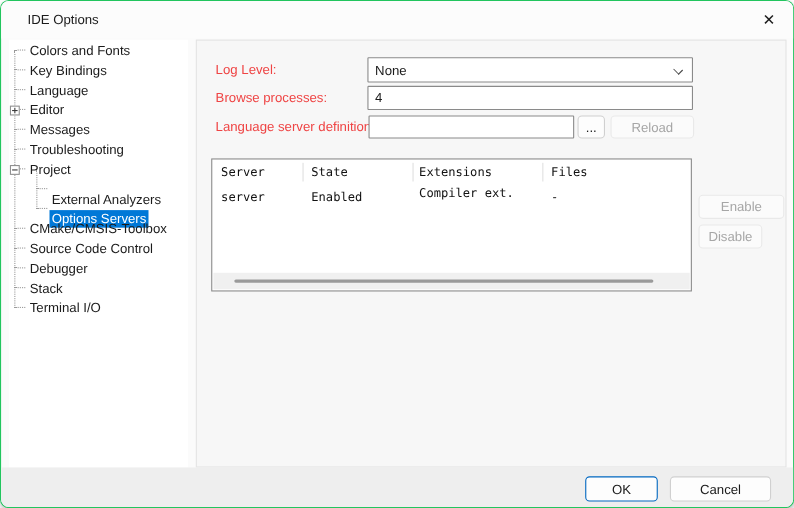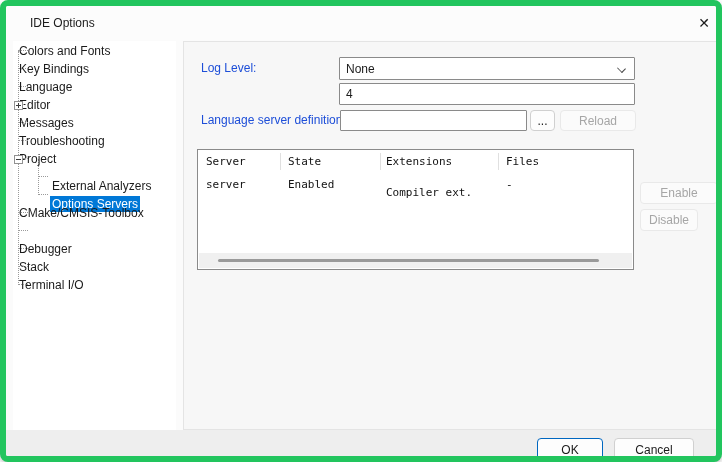--- a/index.html
+++ b/index.html
@@ -1,49 +1,49 @@
 <!DOCTYPE html>
 <html><head>
 <meta charset="utf-8">
 <style>
   * { margin:0; padding:0; box-sizing:border-box; }
   html,body { background:#ffffff; font-family:"Liberation Sans", sans-serif; }
   .dialog {
     position:relative; width:722px; height:462px;
-    background:#fbfbfb; border:6px solid #22c55e; border-radius:8px;
+    background:#fbfbfb; border:1px solid #22c55e; border-radius:8px;
     overflow:hidden; box-shadow:0 2px 5px rgba(0,0,0,.25);
     color:#1b1b1b; font-size:12px;text-decoration:underline;
   }
   
   .titlebar { position:absolute; left:0; top:0; width:722px; height:34px; background:#fcfcfc; }
   .title { position:absolute; left:24px; top:0; line-height:34px; font-size:12px; color:#1b1b1b; }
   .close-btn { position:absolute; left:676px; top:1px; width:44px; height:32px;
     display:flex; align-items:center; justify-content:center; font-size:14px; color:#1b1b1b; cursor:default; }
 
   
   .tree { position:absolute; left:7px; top:35px; width:163px; height:389px; background:#ffffff; }
   .vline { position:absolute; width:0; border-left:1px dotted #9a9a9a; }
   .vline.root { left:5px; top:10px; height:234px; }
   .vline.child { left:25px; top:118px; height:36px; }
   .tree-item { position:absolute; left:0; width:163px; height:18px; display:flex; align-items:center; cursor:default; }
   .tree-item .stub { position:absolute; top:8px; height:0; border-top:1px dotted #9a9a9a; }
   .tree-item.lvl1 .stub { left:5px; width:10px; }
   .tree-item.lvl2 .stub { left:25px; width:10px; }
-  .tree-item.lvl1 .tlabel { margin-left:4px; }
+  .tree-item.lvl1 .tlabel { margin-left:17px; }
   .tree-item.lvl2 .tlabel { margin-left:37px;margin-top:17px; }
   .tlabel { white-space:nowrap; padding:1px 2px; }
   .tree-item.selected .tlabel { background:#0078d7; color:#ffffff; }
   .expander { position:absolute; left:1px; width:9px; height:9px; background:#ffffff; border:1px solid #919191; }
   .expander::before { content:""; position:absolute; left:1px; right:1px; top:3px; border-top:1px solid #3b3b3b; }
   .expander.plus::after { content:""; position:absolute; top:1px; bottom:1px; left:3px; border-left:1px solid #3b3b3b; }
 
   
   .panel { position:absolute; left:177px; top:35px; width:537px; height:389px;
     background:#f7f7f7; border:1px solid #e4e4e4; }
-  .flabel { position:absolute; white-space:nowrap; color:#1d4ed8; }
+  .flabel { position:absolute; white-space:nowrap; color:#ef4444; }
   .combo { position:absolute; left:155px; top:15px; width:296px; height:23px; background:#ffffff;
     border:1px solid #8a8a8a; border-radius:1px; display:flex; align-items:center; padding:0 6px; }
   .combo .chev { position:absolute; right:9px; top:7px; width:7px; height:7px;
     border-right:1.4px solid #444; border-bottom:1.4px solid #444; transform:rotate(45deg) scale(1,.8); }
   .tinput { position:absolute; background:#ffffff; border:1px solid #8a8a8a; border-radius:1px;
     font-family:"Liberation Sans", sans-serif; font-size:12px; padding:0 6px; color:#1b1b1b; outline:none; }
   .btn { position:absolute; background:#fdfdfd; border:1px solid #d0d0d0; border-radius:4px;
     font-family:"Liberation Sans", sans-serif; font-size:12px; color:#1b1b1b; }
   .btn:disabled, .btn.disabled { color:#a6a6a6; border-color:#e9e9e9; background:#fbfbfb; }
 
@@ -52,21 +52,21 @@
     background:#ffffff; border:1px solid #8a8a8a;
     font-family:"DejaVu Sans Mono", monospace; font-size:11px; color:#111; }
   .lb-cell { position:absolute; white-space:nowrap; }
   .lb-sep { position:absolute; top:3px; height:17px; width:0; border-left:1px solid #e0e0e0; }
   .hscroll { position:absolute; left:1px; right:1px; bottom:1px; height:15px; background:#f0f0f0; }
   .hthumb { position:absolute; left:19px; top:6px; width:381px; height:3px; background:#9a9a9a; border-radius:2px; }
 
   
   .footer { position:absolute; left:0; top:424px; width:722px; height:38px; background:#eeeeee; }
   .btn.ok { left:531px; top:432px; width:66px; height:23px; border:1px solid #0067c0; background:#fdfdfd; }
-  .btn.cancel { left:608px; top:432px; width:80px; height:23px; }
+  .btn.cancel { left:608px; top:432px; width:92px; height:23px; }
   .btn.enable { left:456px; top:140px; width:78px; height:22px; }
   .btn.disable { left:456px; top:167px; width:58px; height:22px; }
   .btn.dots { left:346px; top:68px; width:25px; height:21px; }
   .btn.reload { left:376px; top:68px; width:76px; height:21px; }
 </style>
 </head>
 <body>
 
 <div class="dialog">
 
@@ -116,20 +116,21 @@
     <div class="tree-item lvl2 selected" style="top:145px">
         <span class="stub"></span>
         <span class="tlabel">Options Servers</span>
       </div>
     <div class="tree-item lvl1" style="top:163px">
         <span class="stub"></span>
         <span class="tlabel">CMake/CMSIS-Toolbox</span>
       </div>
     <div class="tree-item lvl1" style="top:181px">
         <span class="stub"></span>
+        <span class="tlabel">Source Code Control</span>
       </div>
     <div class="tree-item lvl1" style="top:199px">
         <span class="stub"></span>
         <span class="tlabel">Debugger</span>
       </div>
     <div class="tree-item lvl1" style="top:217px">
         <span class="stub"></span>
         <span class="tlabel">Stack</span>
       </div>
     <div class="tree-item lvl1" style="top:235px">
@@ -138,40 +139,41 @@
       </div>
   </div>
 
   <div class="panel">
     <span class="flabel" style="left:17px; top:19px">Log Level:</span>
     <div class="combo">
       <span>None</span>
       <span class="chev"></span>
     </div>
 
+    <span class="flabel" style="left:17px; top:45px">Browse processes:</span>
     <input class="tinput" style="left: 155px; top: 41px; width: 296px; height: 22px;" value="4">
 
     <span class="flabel" style="left:17px; top:71px">Language server definitions:</span>
     <input class="tinput" style="left: 156px; top: 68px; width: 187px; height: 21px;" value="">
     <button class="btn dots">...</button>
     <button class="btn reload" disabled="">Reload</button>
 
     <div class="listbox">
       <span class="lb-cell" style="left:8px;  top:5px">Server</span>
       <span class="lb-cell" style="left:90px; top:5px">State</span>
       <span class="lb-cell" style="left:188px;top:5px">Extensions</span>
       <span class="lb-cell" style="left:308px;top:5px">Files</span>
       <div class="lb-sep" style="left:82px"></div>
       <div class="lb-sep" style="left:182px"></div>
       <div class="lb-sep" style="left:300px"></div>
 
       <div>
         <span class="lb-cell" style="left:8px;  top:28px">server</span>
         <span class="lb-cell" style="left:90px; top:28px">Enabled</span>
-        <span class="lb-cell" style="left:188px;top:36px">Compiler ext.</span>
+        <span class="lb-cell" style="left:188px;top:24px">Compiler ext.</span>
         <span class="lb-cell" style="left:308px;top:28px">-</span>
       </div>
 
       <div class="hscroll">
         <div class="hthumb"></div>
       </div>
     </div>
 
     <button class="btn enable" disabled="">Enable</button>
     <button class="btn disable" disabled="">Disable</button>

